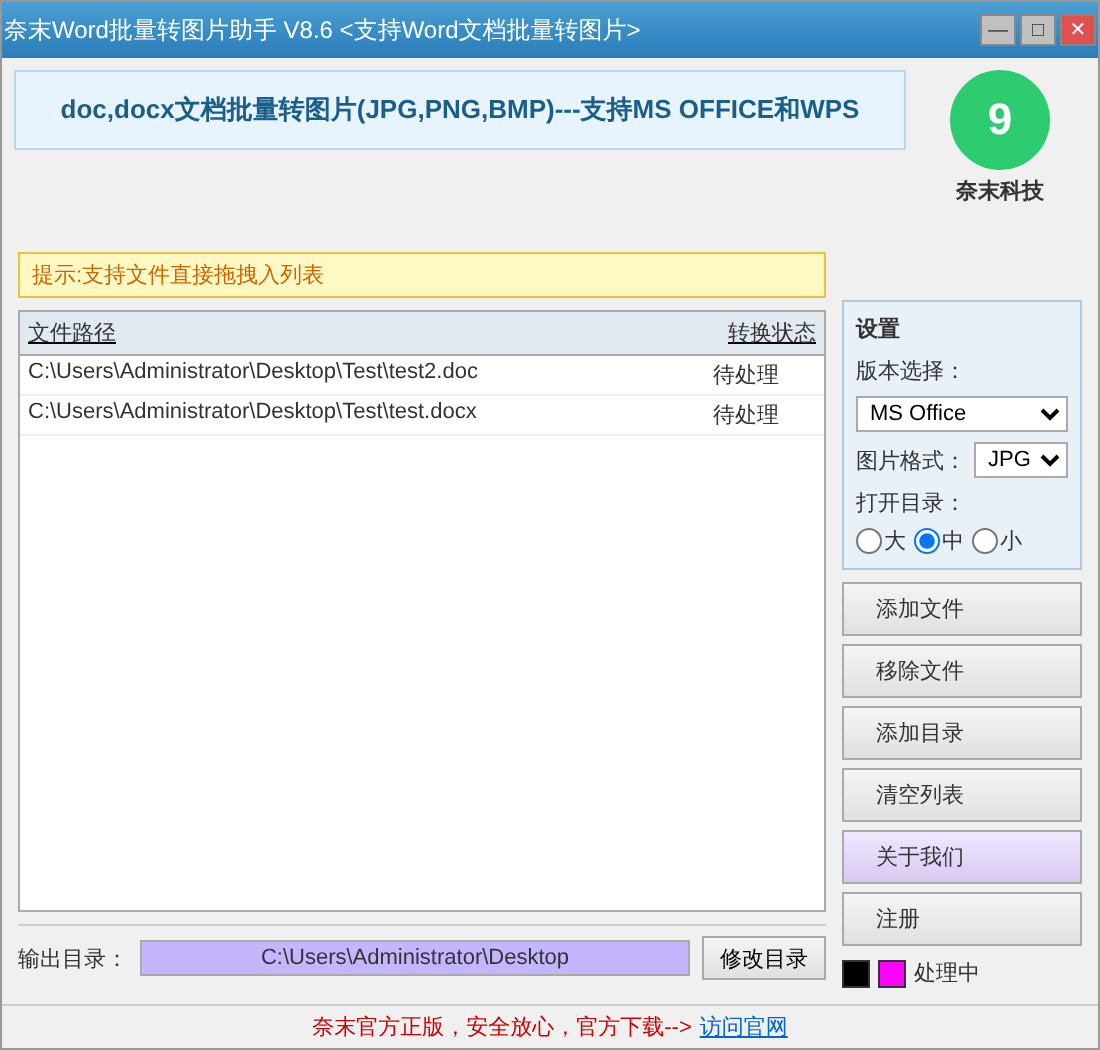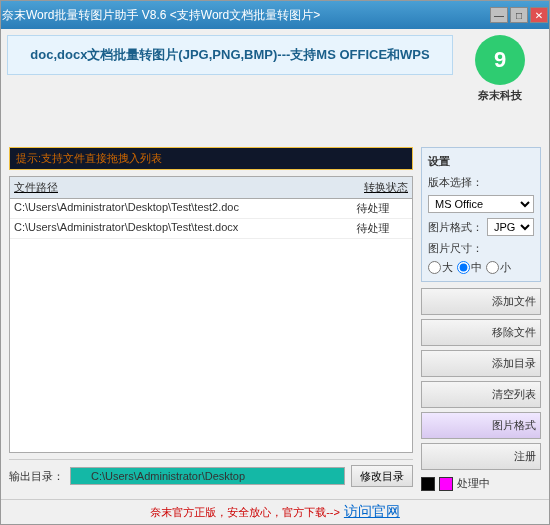--- a/index.html
+++ b/index.html
@@ -60,20 +60,21 @@
       flex: 1;
       display: flex;
       flex-direction: column;
       gap: 6px;
     }
     .right-panel {
       width: 120px;
       display: flex;
       flex-direction: column;
       gap: 0;
+      margin-top: 24px;
     }
     .header-section {
       background: #e8f4fd;
       border: 1px solid #b8d8f0;
       padding: 10px 12px;
       text-align: center;
       display: flex;
       align-items: center;
       justify-content: space-between;
     }
@@ -95,21 +96,21 @@
       color: white;
       font-weight: bold;
       margin-bottom: 3px;
     }
     .logo-text {
       font-size: 11px;
       color: #333;
       font-weight: bold;
     }
     .hint-bar {
-      background: #0f172a;
+      background: #fef9c3;
       border: 1px solid #f0c040;
       padding: 3px 6px;
       font-size: 11px;
       color: #cc6600;
     }
     .file-table-container {
       flex: 1;
       border: 1px solid #aaa;
       background: white;
       display: flex;
@@ -163,24 +164,25 @@
     }
     .output-label {
       font-size: 11px;
       color: #333;
       white-space: nowrap;
     }
     .output-path {
       font-size: 11px;
       color: #333;
       flex: 1;
-      background: #14b8a6;
+      background: #c4b5fd;
       border: 1px solid #aaa;
-      padding: 2px 20px;
+      padding: 2px 4px;
       min-width: 0;
+      text-align: center;
     }
     .small-btn {
       background: linear-gradient(to bottom, #f5f5f5, #e0e0e0);
       border: 1px solid #aaa;
       padding: 2px 8px;
       font-size: 11px;
       cursor: pointer;
       white-space: nowrap;
       height: 22px;
     }
@@ -191,21 +193,21 @@
       display: flex;
       align-items: center;
       justify-content: center;
       gap: 4px;
     }
     .footer-text {
       font-size: 11px;
       color: #cc0000;
     }
     .footer-link {
-      font-size: 14px;
+      font-size: 11px;
       color: #0066cc;
       cursor: pointer;
       text-decoration: underline;
     }
     
     .settings-section {
       background: #e8f0f8;
       border: 1px solid #b0c8e0;
       padding: 6px;
       margin-bottom: 6px;
@@ -244,25 +246,25 @@
       font-size: 11px;
       color: #333;
       display: flex;
       align-items: center;
       gap: 1px;
     }
     .action-btn {
       width: 100%;
       background: linear-gradient(to bottom, #f5f5f5, #e0e0e0);
       border: 1px solid #aaa;
-      padding: 5px 4px;
+      padding: 5px 16px;
       font-size: 11px;
       cursor: pointer;
       margin-bottom: 4px;
-      text-align: right;
+      text-align: left;
       color: #333;
     }
     .action-btn.primary {
       background: linear-gradient(to bottom, #e8f0ff, #c8d8f0);
       font-weight: bold;
     }
     .action-btn.about {
       background: linear-gradient(to bottom, #f0e8ff, #d8c8f0);
     }
     .processing-row {
@@ -361,40 +363,40 @@
         <div class="settings-row">
           <span class="settings-label">图片格式：</span>
           <select class="settings-select" style="width:50px;">
             <option>JPG</option>
             <option>PNG</option>
             <option>BMP</option>
           </select>
         </div>
 
         <div style="margin-bottom:4px;">
-          <span class="settings-label">图片尺寸：</span>
+          <span class="settings-label">打开目录：</span>
         </div>
         <div class="radio-group">
           <label class="radio-label">
             <input type="radio" name="size" style=""> 大
           </label>
           <label class="radio-label">
             <input type="radio" name="size" checked="" style=""> 中
           </label>
           <label class="radio-label">
             <input type="radio" name="size" style=""> 小
           </label>
         </div>
       </div>
 
       <button class="action-btn">添加文件</button>
       <button class="action-btn">移除文件</button>
       <button class="action-btn">添加目录</button>
       <button class="action-btn">清空列表</button>
-      <button class="action-btn about">图片格式</button>
+      <button class="action-btn about">关于我们</button>
       <button class="action-btn">注册</button>
 
       <div class="processing-row">
         <div class="color-swatch" style="background:#000000;"></div>
         <div class="color-swatch" style="background:#ff00ff;"></div>
         <span class="processing-label">处理中</span>
       </div>
     </div>
   </div>
 

